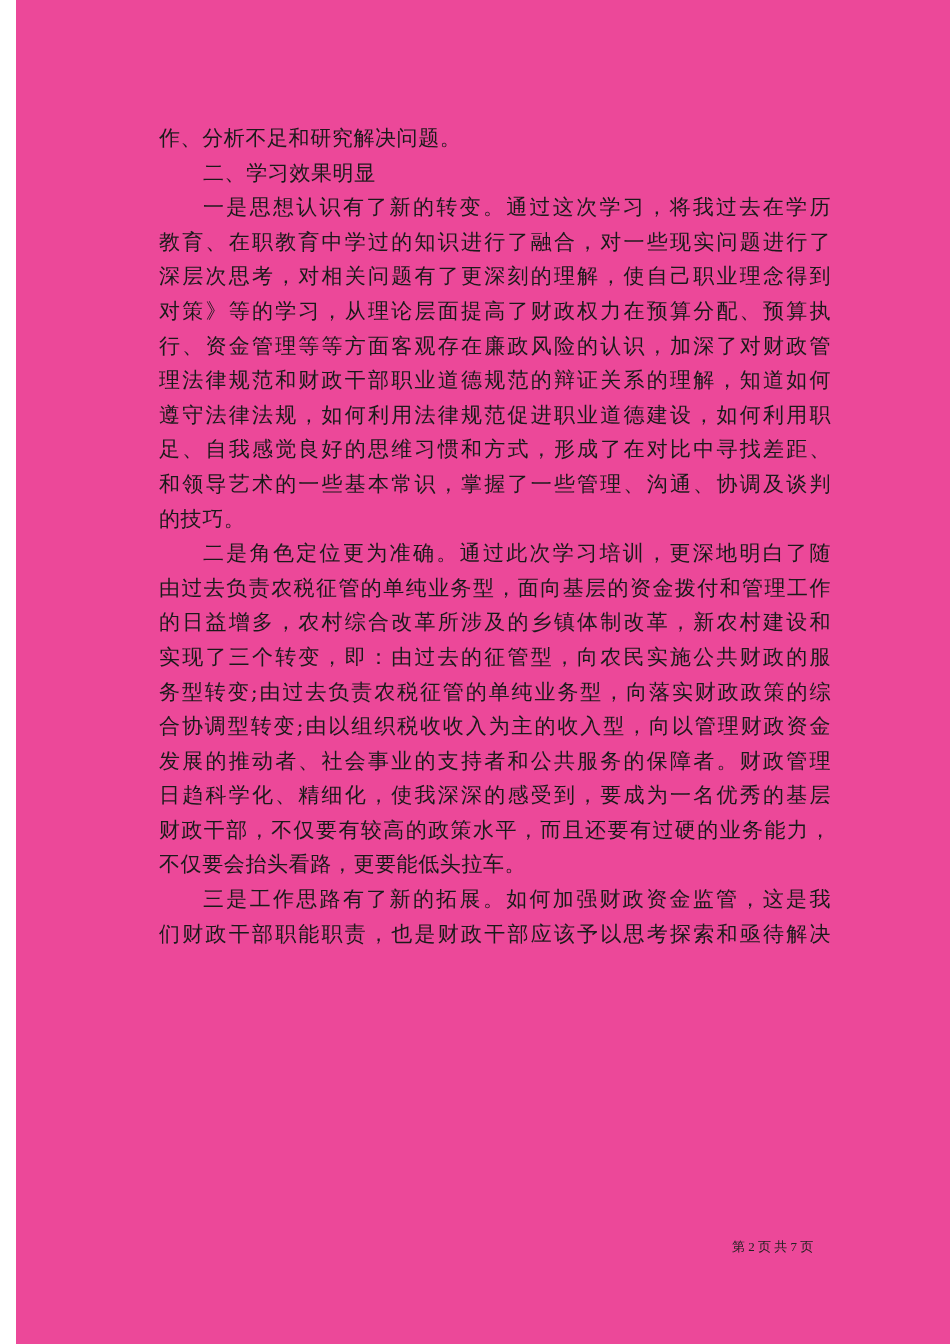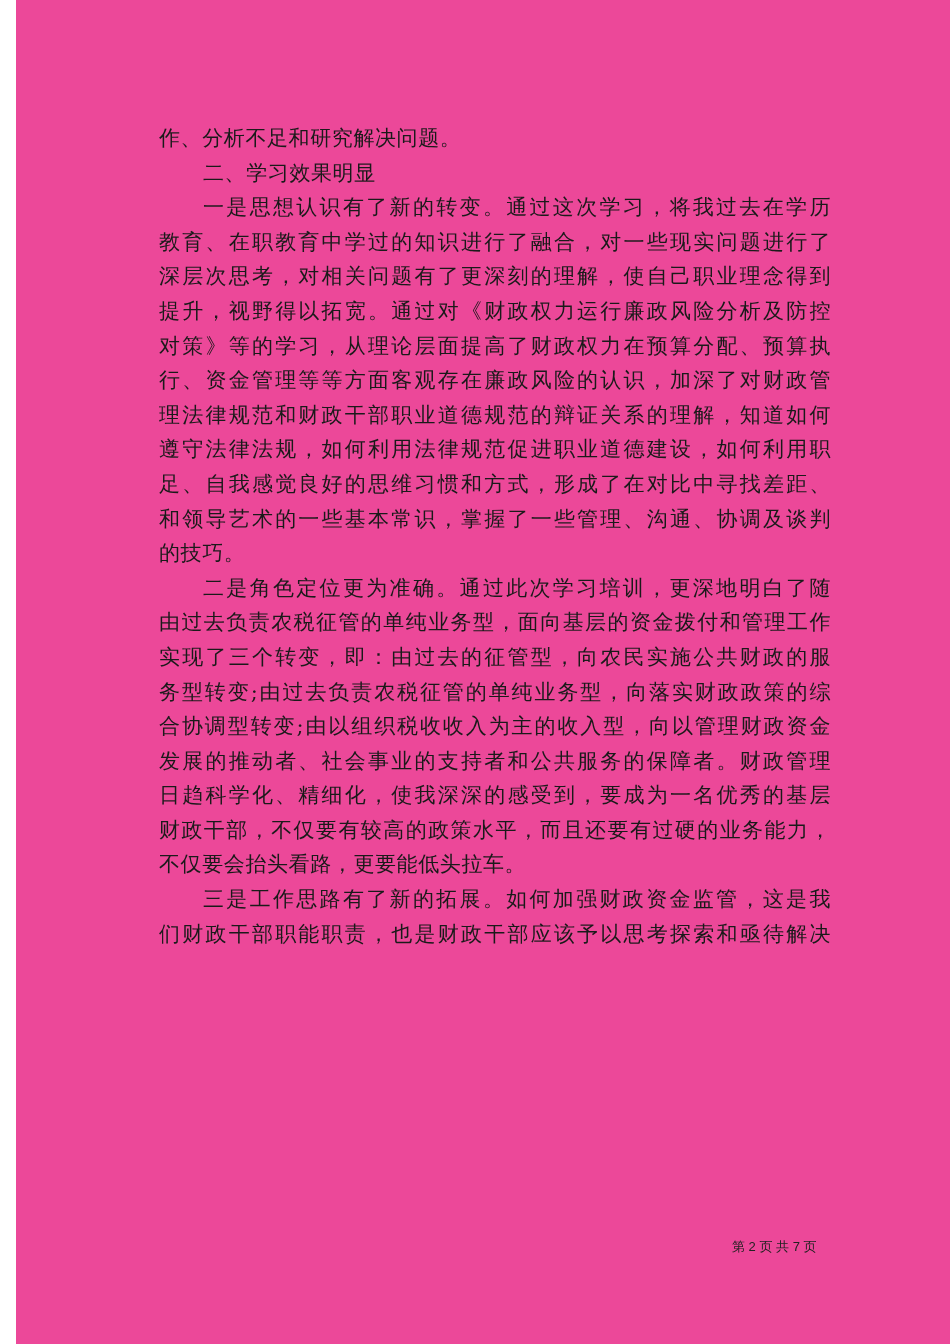--- a/index.html
+++ b/index.html
@@ -5,42 +5,42 @@
   html, body { margin: 0; padding: 0; background: #ffffff; }
   body { width: 950px; height: 1344px; position: relative; overflow: hidden;
          font-family: "DejaVu Serif", "Liberation Serif", serif; color: #1a1a1a; }
   .page { position: absolute; left: 16px; top: 0; width: 950px; height: 1344px; background: #ec4899; }
   .content { position: absolute; left: 143px; top: 121px; width: 672px; }
   .line { height: 34.6px; line-height: 34.6px; font-size: 21px; white-space: nowrap;
           letter-spacing: 0.6px; text-align: justify; text-align-last: justify; }
   .line.last { text-align-last: left; }
   .line.indent { padding-left: 44px; }
   .footer { position: absolute; top: 1238px; left: 716px; font-size: 13px;
-            font-family: Liberation Sans, sans-serif; color: #222; white-space: nowrap; }
+            font-family: Liberation Serif, serif; color: #222; white-space: nowrap; }
 </style>
 </head>
 <body>
 
 <div class="page">
   <div class="content" id="body">
       <div class="line last">作、分析不足和研究解决问题。</div>
       <div class="line indent last">二、学习效果明显</div>
       <div class="line indent">一是思想认识有了新的转变。通过这次学习，将我过去在学历</div>
       <div class="line">教育、在职教育中学过的知识进行了融合，对一些现实问题进行了</div>
       <div class="line">深层次思考，对相关问题有了更深刻的理解，使自己职业理念得到</div>
-      <div class="line">提升，视野得以拓宽。通过对《财政权力运行廉政风险分析及防控</div>
       <div class="line">对策》等的学习，从理论层面提高了财政权力在预算分配、预算执</div>
       <div class="line">行、资金管理等等方面客观存在廉政风险的认识，加深了对财政管</div>
       <div class="line">理法律规范和财政干部职业道德规范的辩证关系的理解，知道如何</div>
       <div class="line">遵守法律法规，如何利用法律规范促进职业道德建设，如何利用职</div>
       <div class="line">足、自我感觉良好的思维习惯和方式，形成了在对比中寻找差距、</div>
       <div class="line">和领导艺术的一些基本常识，掌握了一些管理、沟通、协调及谈判</div>
       <div class="line last">的技巧。</div>
       <div class="line indent">二是角色定位更为准确。通过此次学习培训，更深地明白了随</div>
       <div class="line">由过去负责农税征管的单纯业务型，面向基层的资金拨付和管理工作</div>
+      <div class="line">的日益增多，农村综合改革所涉及的乡镇体制改革，新农村建设和</div>
       <div class="line">实现了三个转变，即：由过去的征管型，向农民实施公共财政的服</div>
       <div class="line">务型转变;由过去负责农税征管的单纯业务型，向落实财政政策的综</div>
       <div class="line">合协调型转变;由以组织税收收入为主的收入型，向以管理财政资金</div>
       <div class="line">发展的推动者、社会事业的支持者和公共服务的保障者。财政管理</div>
       <div class="line">日趋科学化、精细化，使我深深的感受到，要成为一名优秀的基层</div>
       <div class="line">财政干部，不仅要有较高的政策水平，而且还要有过硬的业务能力，</div>
       <div class="line last">不仅要会抬头看路，更要能低头拉车。</div>
       <div class="line indent">三是工作思路有了新的拓展。如何加强财政资金监管，这是我</div>
       <div class="line">们财政干部职能职责，也是财政干部应该予以思考探索和亟待解决</div>
     </div>

